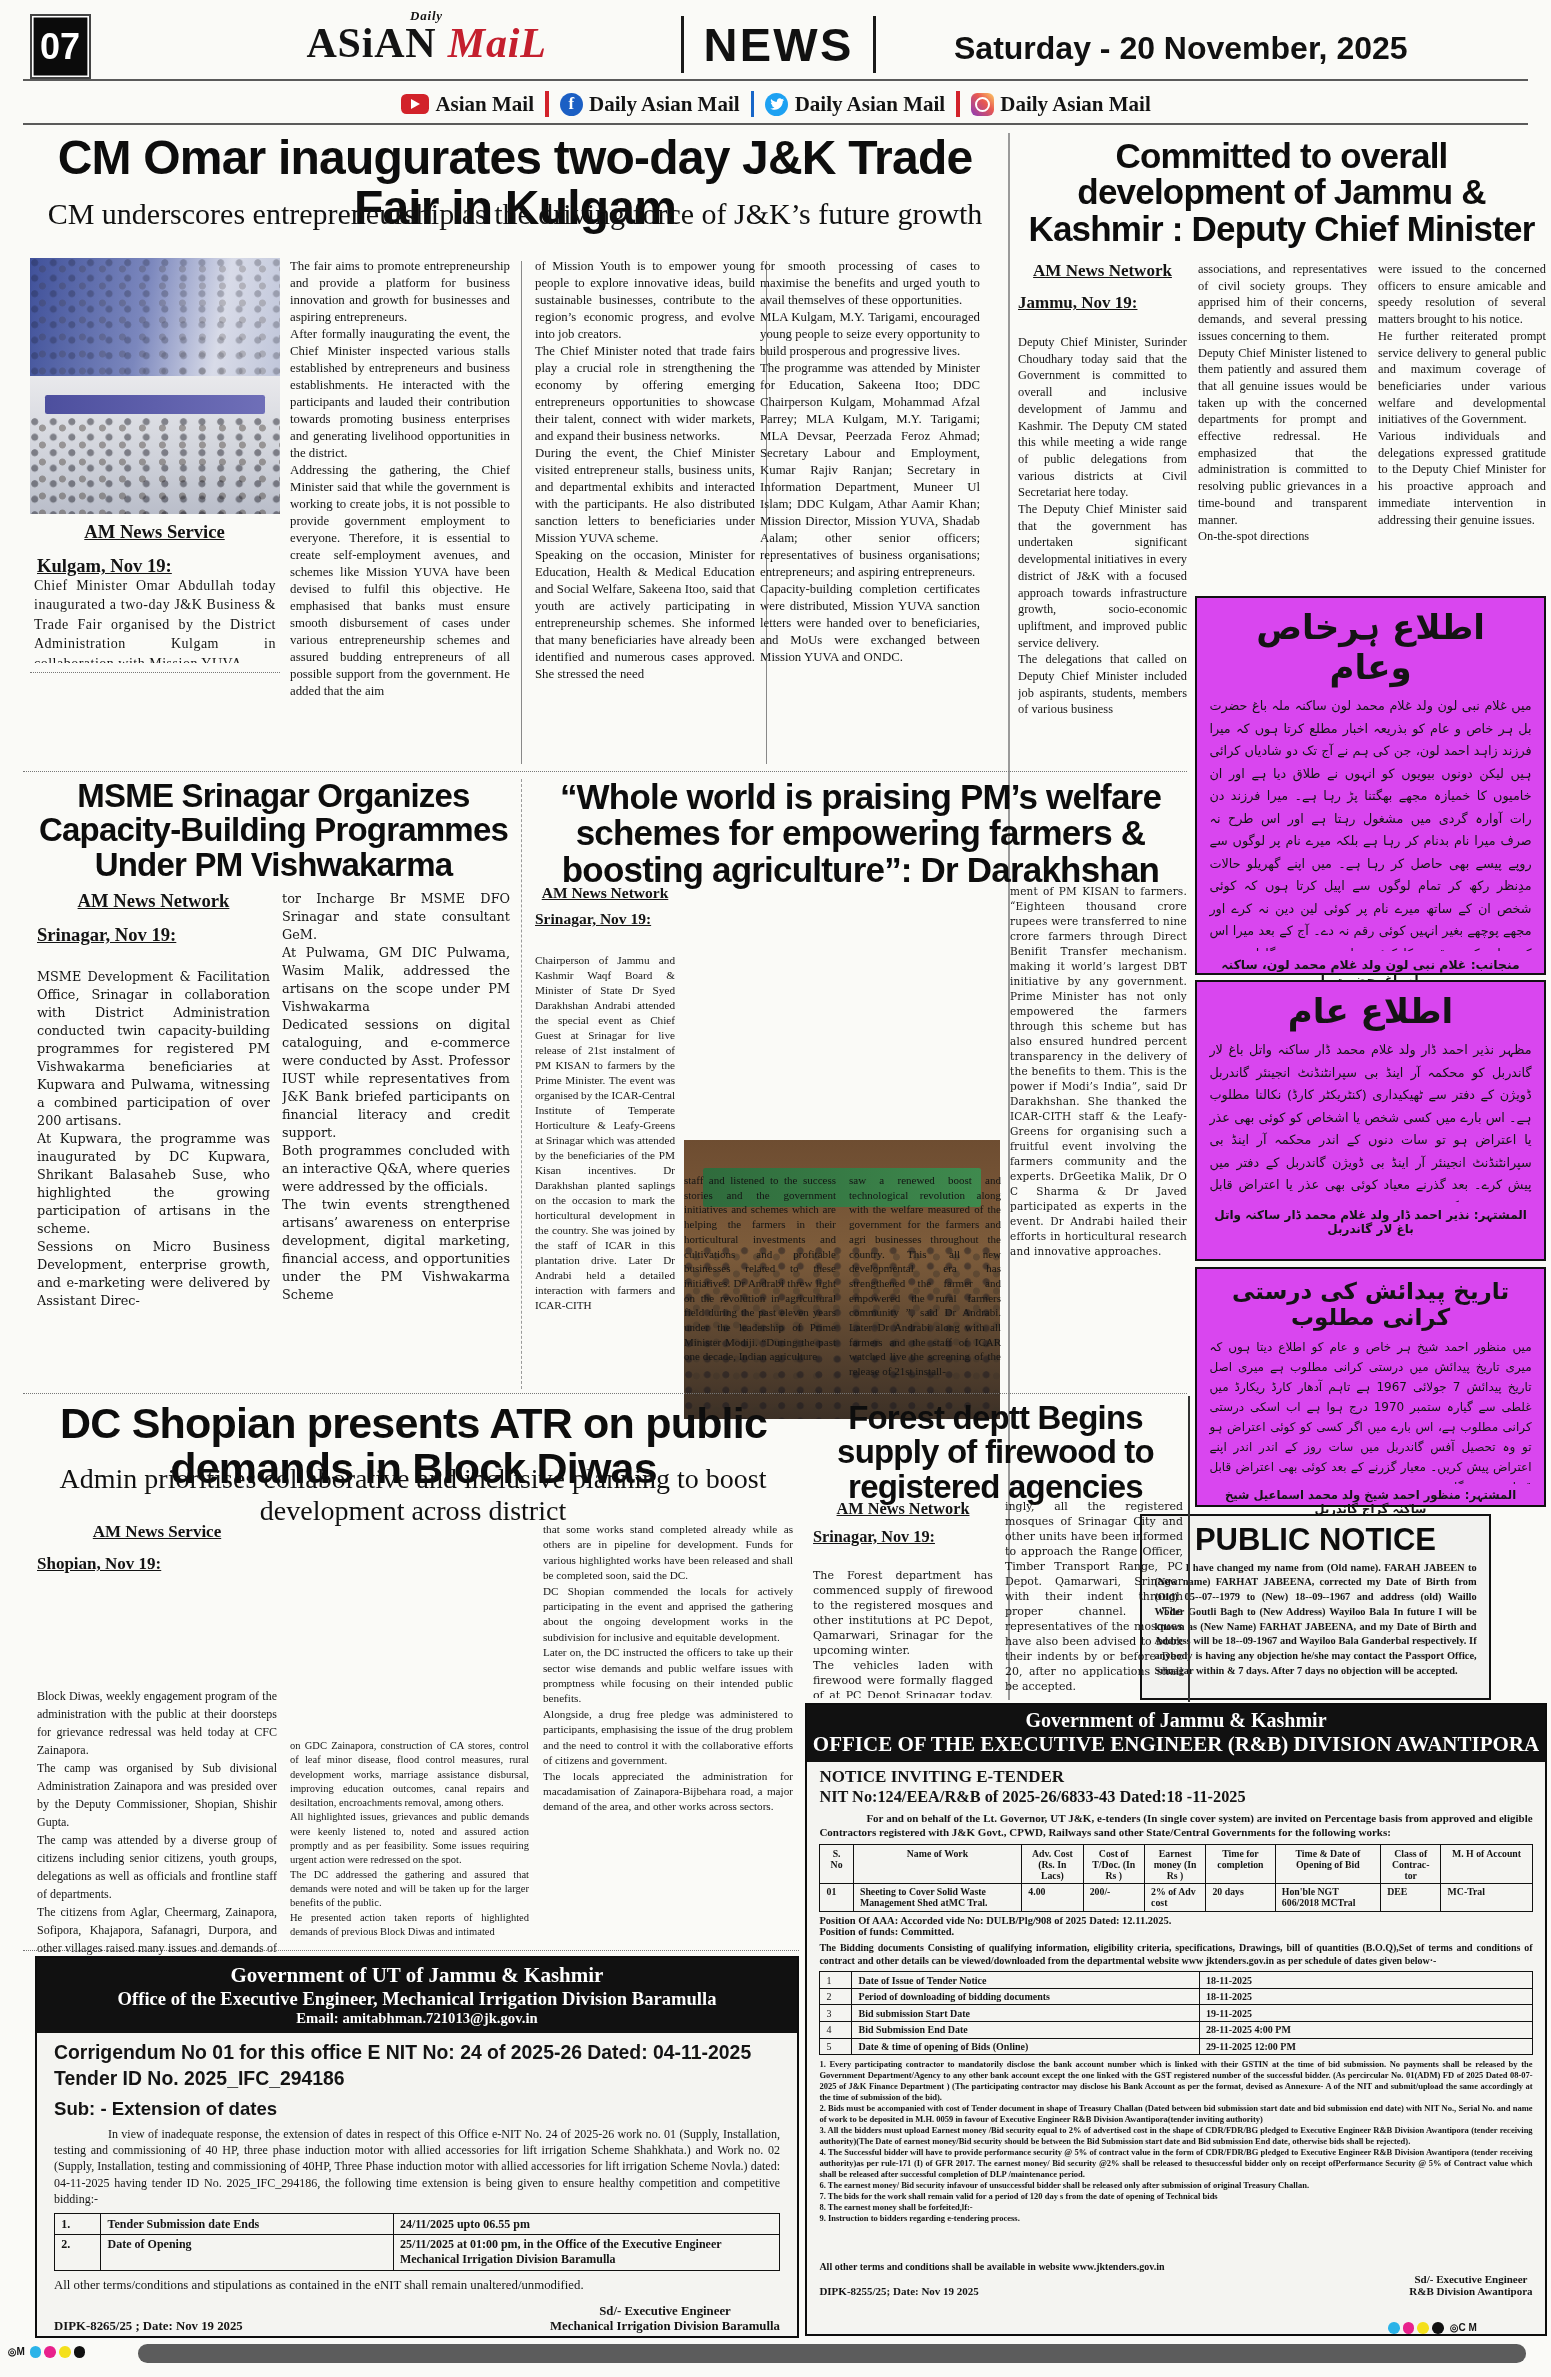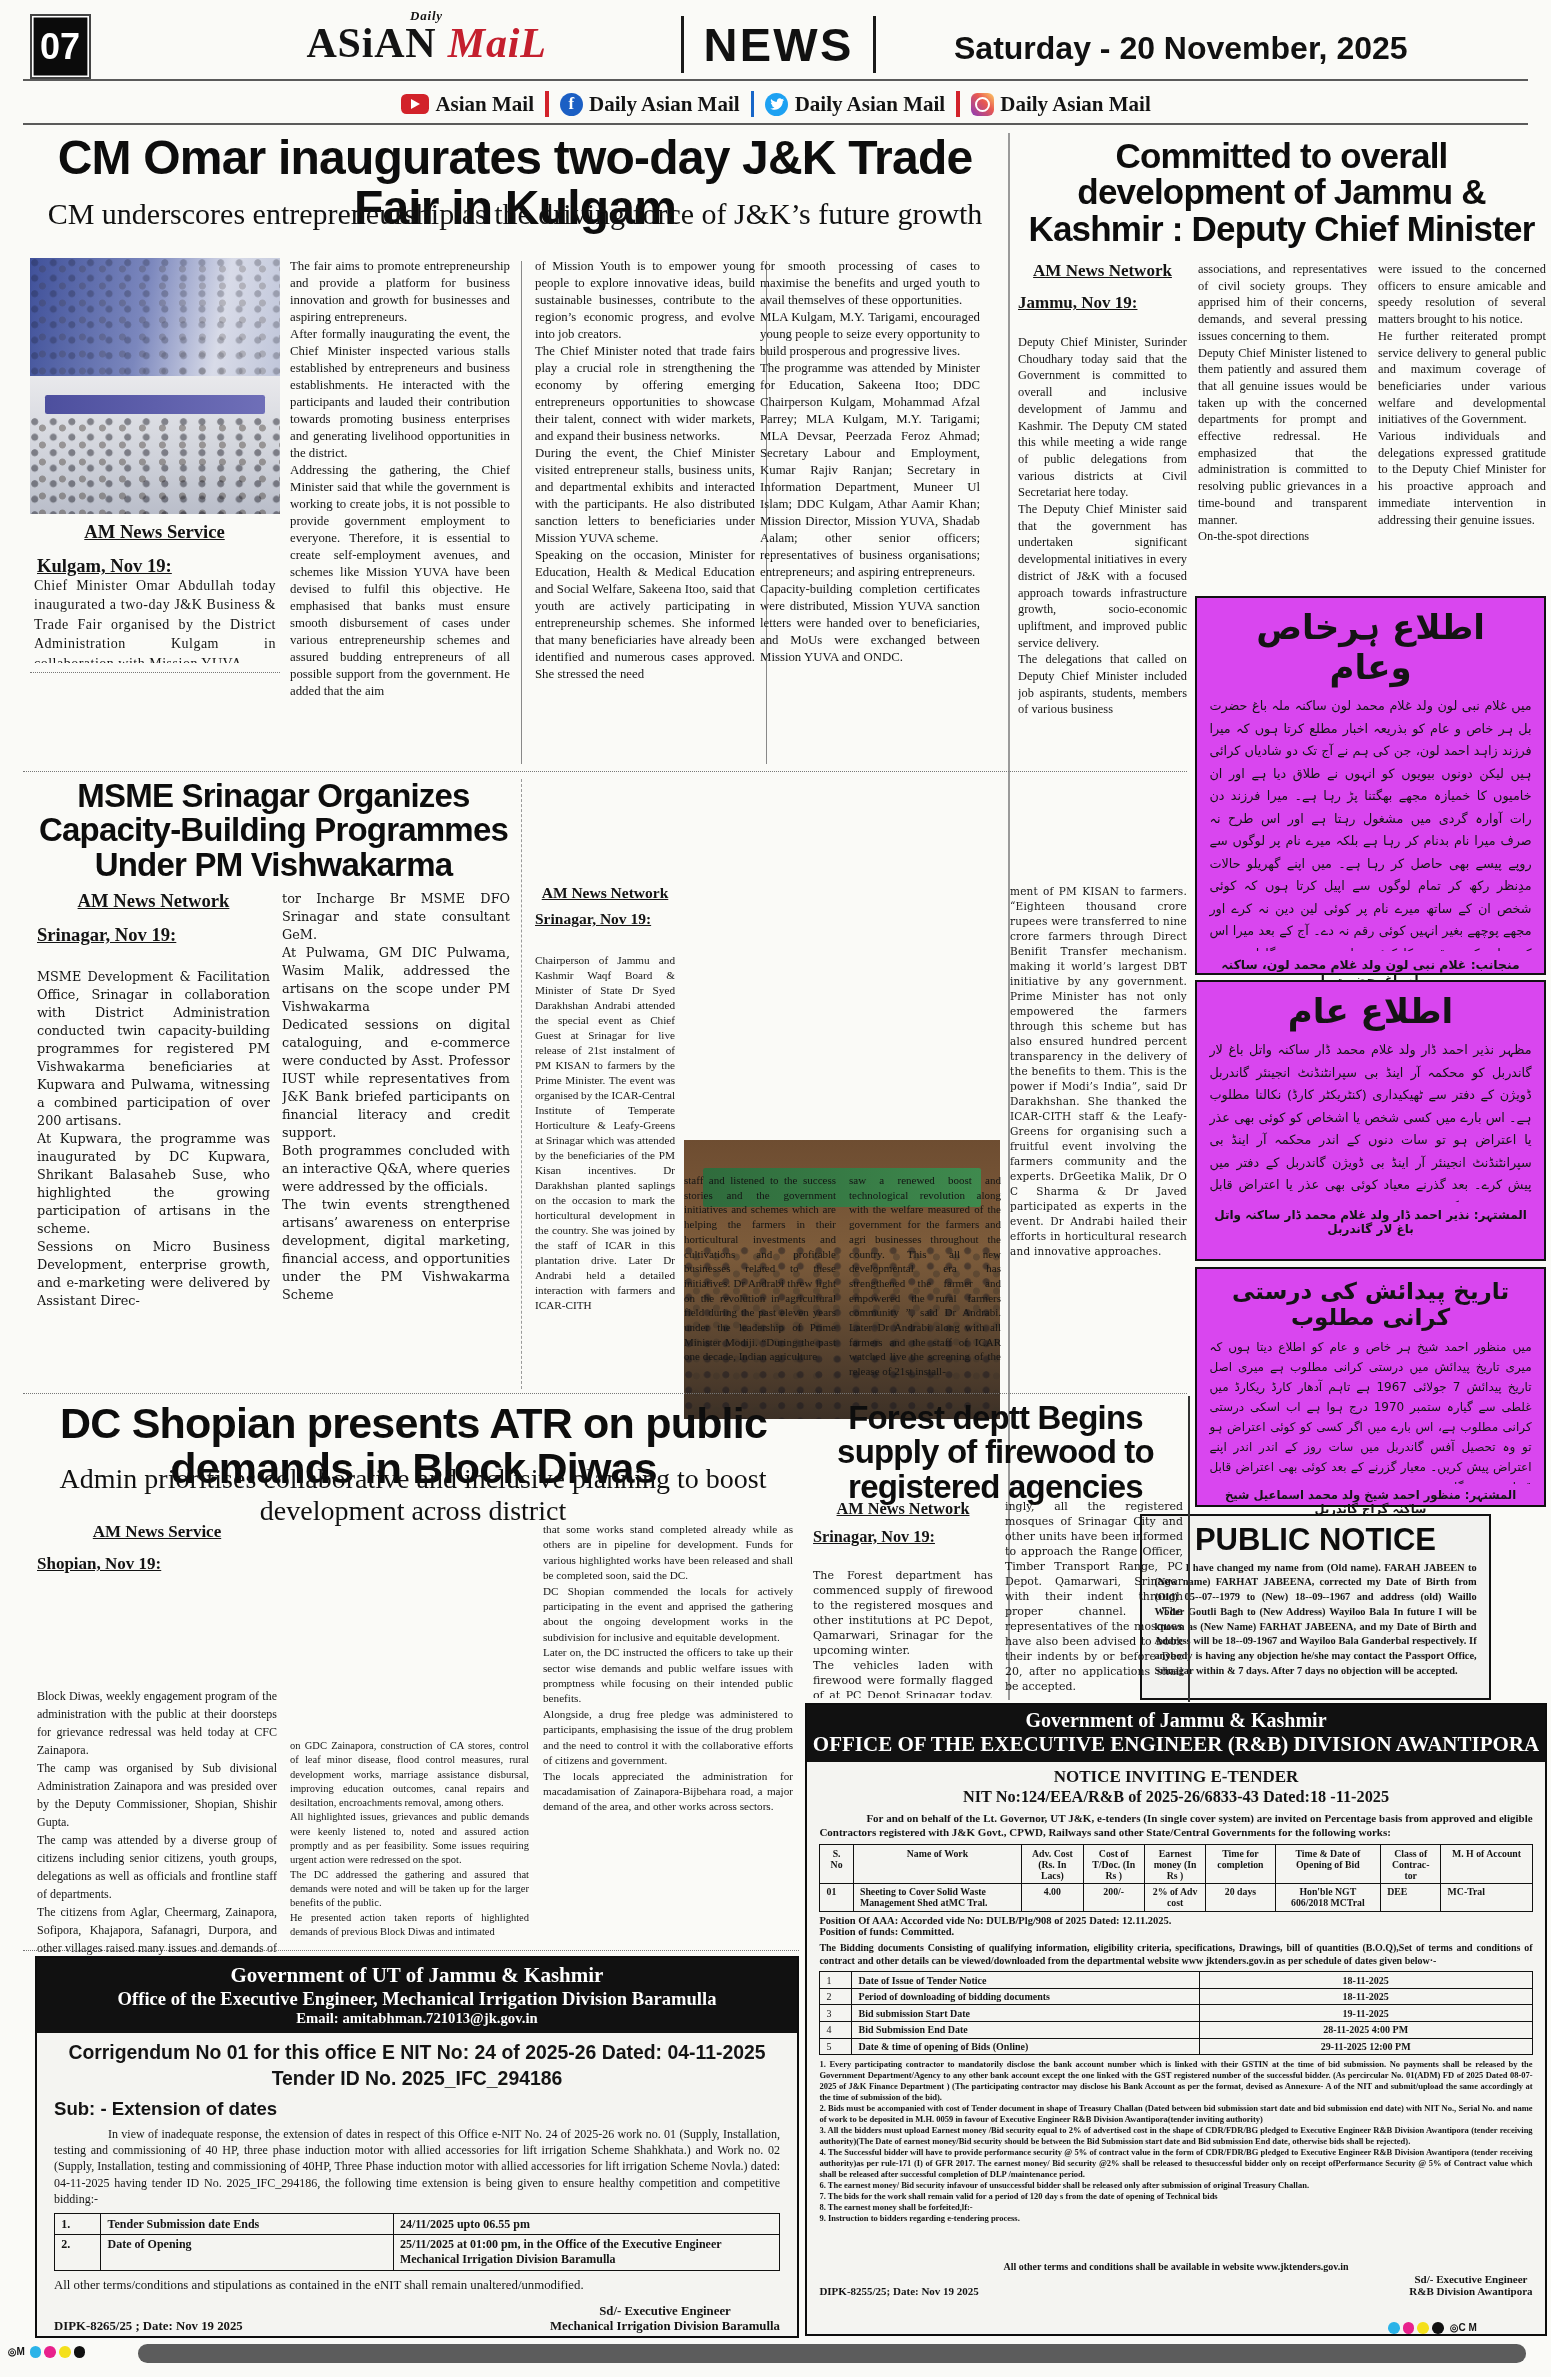--- a/index.html
+++ b/index.html
@@ -43,21 +43,21 @@
   .urdu-box{border:2.3px solid #111;background:#d946ef;padding:7.8px 12.4px;box-sizing:border-box;}
   .urdu{direction:rtl;font-family:"DejaVu Sans",sans-serif;}
   .urdu-head{text-align:center;font-weight:bold;}
   .urdu-body{text-align:justify;}
   .urdu-sig{text-align:center;font-weight:bold;}
   
   .notice-box{border:2.3px solid #0d0d0d;background:#f4f4f1;box-sizing:border-box;}
   .blackband{background:#111;color:#ffffff;text-align:center;font-family:"Liberation Serif",serif;}
   .tbl{border-collapse:collapse;width:100%;}
   .tbl td,.tbl th{border:1.6px solid #111;padding:2.3px 6.2px;font-family:"Liberation Serif",serif;vertical-align:top;}
-  .center{text-align:center;}
+  .center{}
   .bold{font-weight:bold;}
   .sdrow{display:flex;justify-content:space-between;align-items:flex-end;font-weight:bold;}
   
   .greybar{background:#5c5c5c;border-radius:9.3px;}
   .dot{width:11.6px;height:11.6px;border-radius:50%;display:inline-block;margin-right:3.1px;}
   .regmarks{display:flex;align-items:center;font-family:"Liberation Sans",sans-serif;font-size:10px;font-weight:bold;}
 </style>
 </head>
 <body>
 
@@ -190,20 +190,21 @@
 At Kupwara, the programme was inaugurated by DC Kupwara, Shrikant Balasaheb Suse, who highlighted the growing participation of artisans in the scheme.
 Sessions on Micro Business Development, enterprise growth, and e-marketing were delivered by Assistant Direc-</div>
   <div class="abs coltext schoolbook hidden-ov" style="left:282px;top:890px;width:228px;height:498px;font-size:12.8px;line-height:18px;">tor Incharge Br MSME DFO Srinagar and state consultant GeM.
 At Pulwama, GM DIC Pulwama, Wasim Malik, addressed the artisans on the scope under PM Vishwakarma
 Dedicated sessions on digital cataloguing, and e-commerce were conducted by Asst. Professor IUST while representatives from J&amp;K Bank briefed participants on financial literacy and credit support.
 Both programmes concluded with an interactive Q&amp;A, where queries were addressed by the officials.
 The twin events strengthened artisans’ awareness on enterprise development, digital marketing, financial access, and opportunities under the PM Vishwakarma Scheme</div>
 
   <div class="abs vdash" style="left:521px;top:779px;height:610px;"></div>
 
+  <div class="abs headline" style="left:534px;top:779px;width:653px;font-size:35px;">“Whole world is praising PM’s welfare schemes for empowering farmers &amp; boosting agriculture”: Dr Darakhshan</div>
 
   <div class="abs" style="left:535px;top:884px;width:140px;">
     <div class="byline" style="font-size:15.5px;">AM News Network</div>
     <div class="dateline" style="font-size:15.5px;margin-top:7.8px;">Srinagar, Nov 19:</div>
   </div>
   <div class="abs coltext hidden-ov" style="left:535px;top:953px;width:140px;height:436px;font-size:11.2px;line-height:15px;">Chairperson of Jammu and Kashmir Waqf Board &amp; Minister of State Dr Syed Darakhshan Andrabi attended the special event as Chief Guest at Srinagar for live release of 21st instalment of PM KISAN to farmers by the Prime Minister. The event was organised by the ICAR-Central Institute of Temperate Horticulture &amp; Leafy-Greens at Srinagar which was attended by the beneficiaries of the PM Kisan incentives. Dr Darakhshan planted saplings on the occasion to mark the horticultural development in the country. She was joined by the staff of ICAR in this plantation drive. Later Dr Andrabi held a detailed interaction with farmers and ICAR-CITH</div>
 
   <div class="abs photo" style="left:684px;top:884px;width:316px;height:279px;">
     <div style="position:absolute;inset:0;background:linear-gradient(#6e4d31,#7d5c3b 40%,#3c3026);"></div>
     <div class="banner" style="top:10%;background:linear-gradient(90deg,#2f6b3c,#3f8a4e);"></div>

